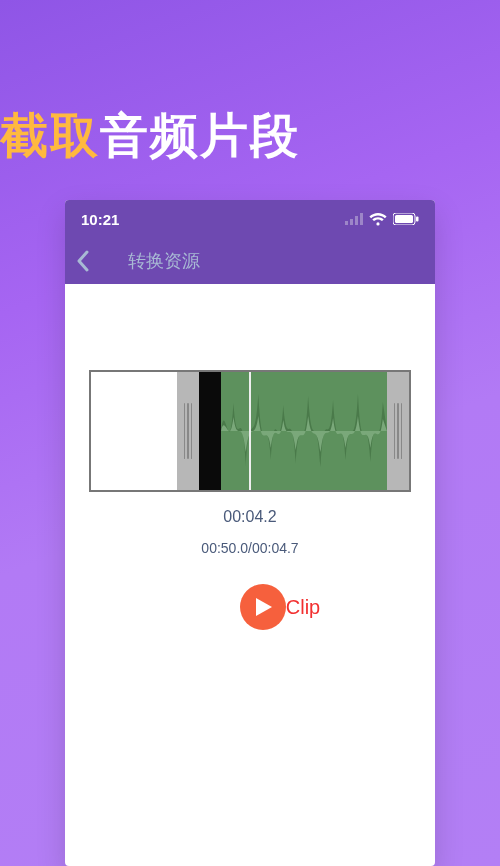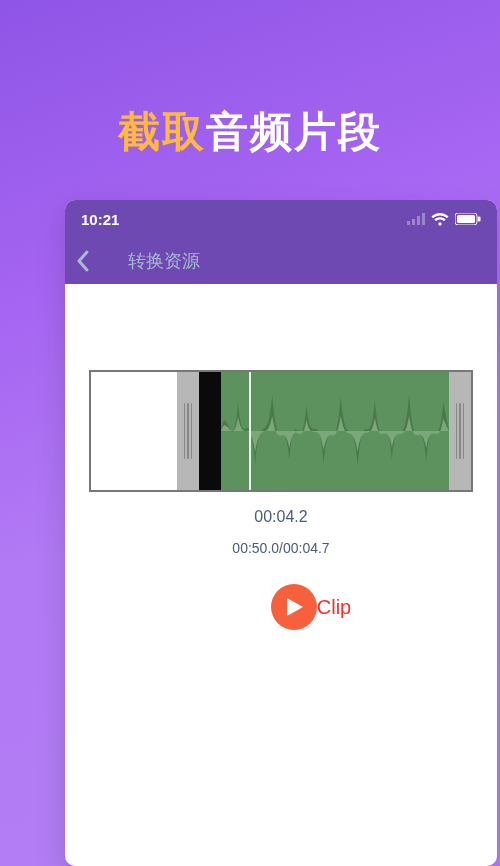--- a/index.html
+++ b/index.html
@@ -14,35 +14,34 @@
     width: 500px;
     height: 866px;
     background: linear-gradient(160deg, #8f55e6 0%, #a665f2 30%, #b27af5 55%, #b37ff5 100%);
     position: relative;
   }
   .headline {
     position: absolute;
     top: 104px;
     left: 0;
     width: 100%;
-    text-align: center;
-    font-size: 42px;
+    font-size: 48px;
     font-weight: 600;
     letter-spacing: 2px;
     color: #ffffff;
   }
   .headline .accent { color: #ffb93f; }
   .phone {
     position: absolute;
     top: 200px;
     left: 65px;
-    width: 432px;
+    width: 370px;
     height: 666px;
     background: #ffffff;
-    border-radius: 10px;
+    border-radius: 4px;
     box-shadow: 0 12px 30px rgba(0,0,0,0.15);
     overflow: hidden;
   }
   .statusbar {
     height: 38px;
     background: #6e49b1;
     display: flex;
     align-items: center;
     justify-content: space-between;
     padding: 0 16px;

